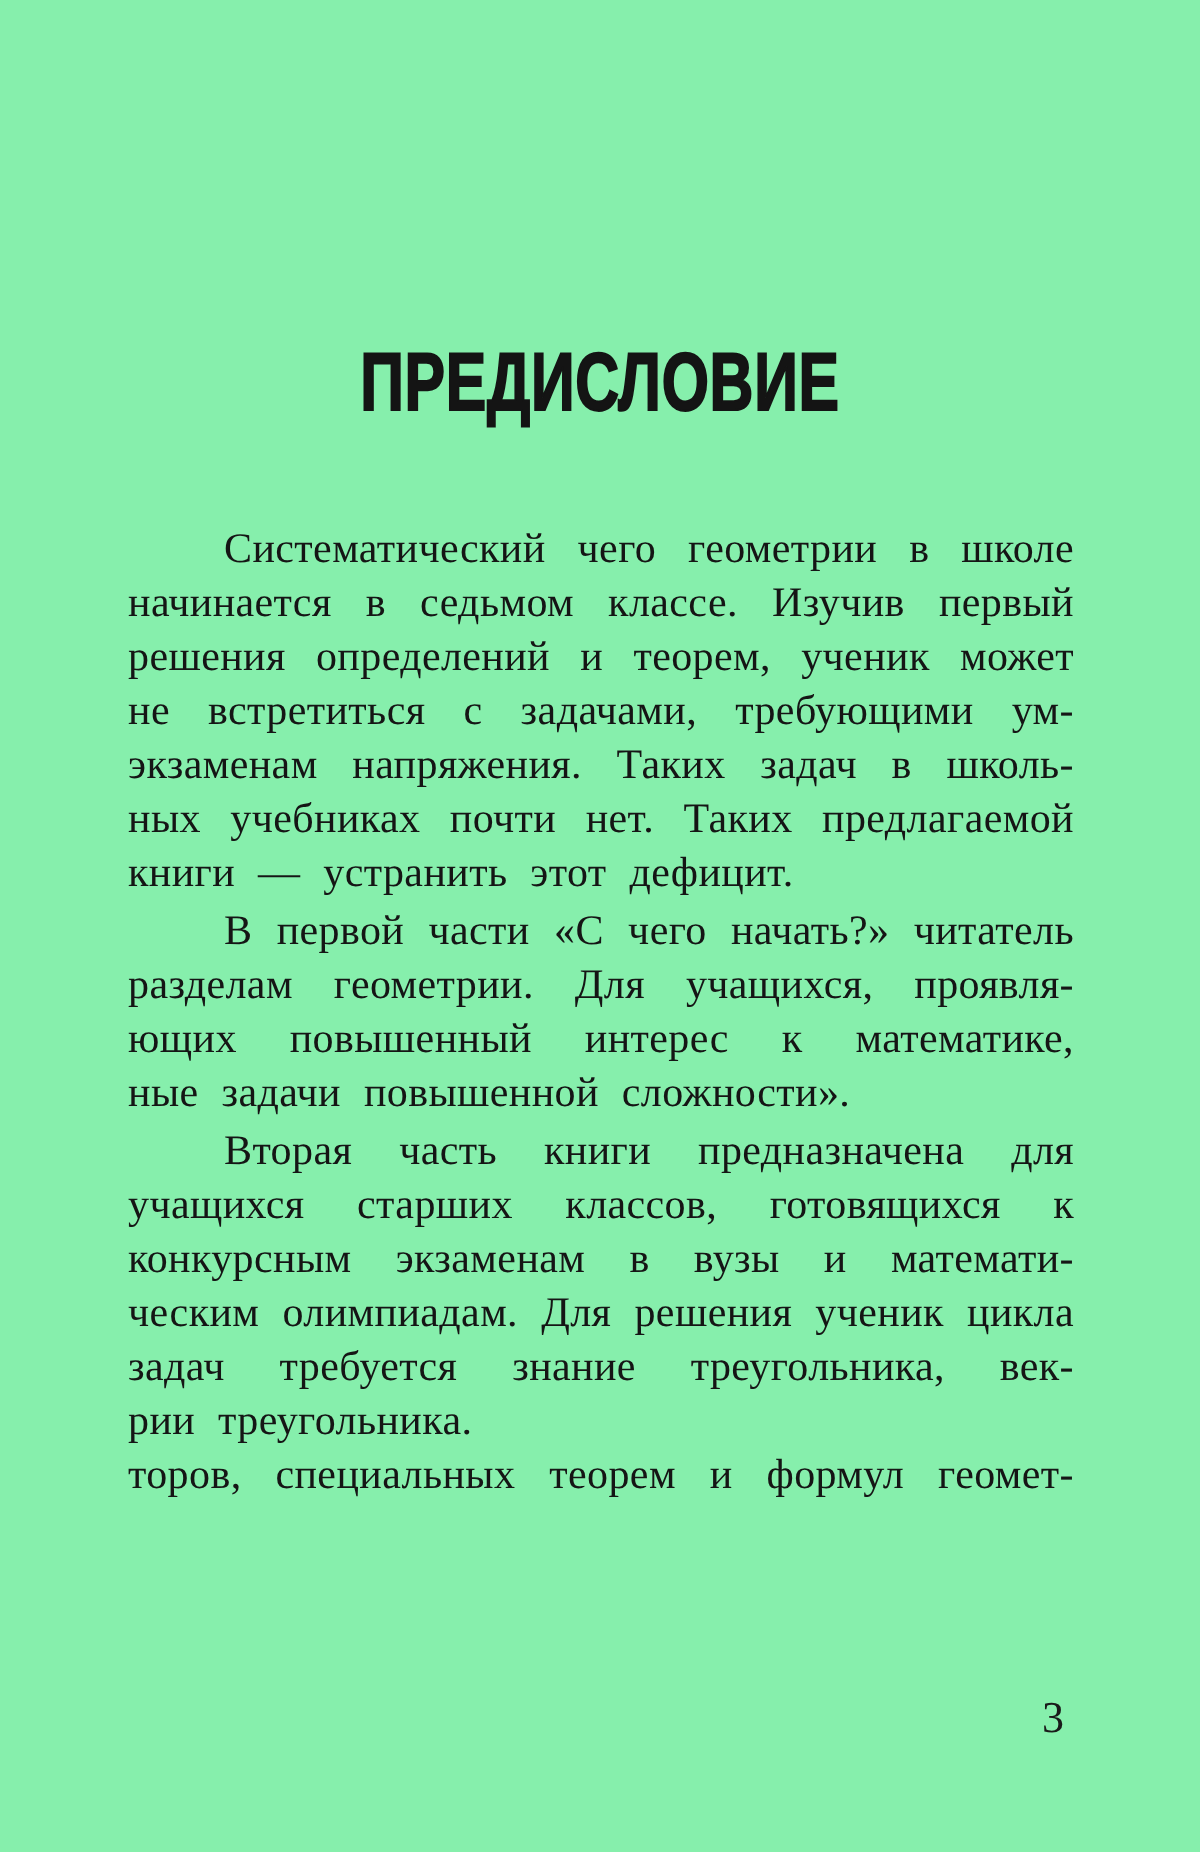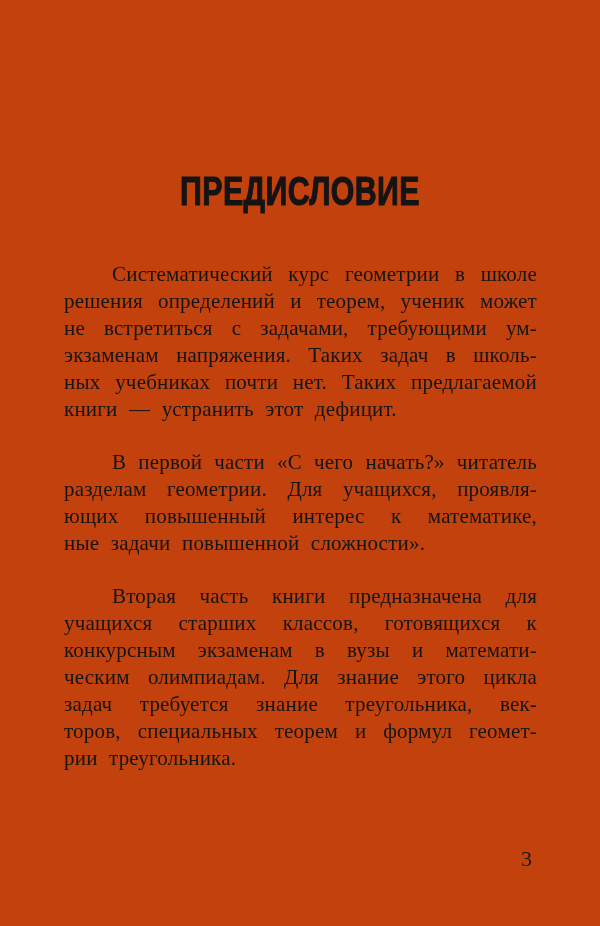--- a/index.html
+++ b/index.html
@@ -4,21 +4,21 @@
 <style>
   * { margin: 0; padding: 0; box-sizing: border-box; }
   html, body {
     width: 600px; height: 926px;
     background: #ffffff;
     font-family: "Liberation Serif", serif;
   }
   .book-page {
     position: relative;
     width: 600px; height: 926px;
-    background: #c2410c;
+    background: #86efac;
     overflow: hidden;
     color: #161616;
   }
   .chapter-title {
     position: absolute;
     top: 169px; left: 0; right: 0;
     text-align: center;
     font-family: "Liberation Sans", sans-serif;
     font-weight: bold;
     font-size: 41px;
@@ -31,21 +31,21 @@
   }
   .text-body {
     position: absolute;
     top: 261px;
     left: 64px;
     width: 473px;
     font-size: 21px;
     letter-spacing: 0.2px;
     color: #151515;
   }
-  .para + .para { margin-top: 26px; }
+  .para + .para { margin-top: 2px; }
   .line {
     height: 27px;
     line-height: 27px;
     overflow: hidden;
     text-align: justify;
     word-spacing: 1px;
   }
   
   .line.justify::after {
     content: "";
@@ -68,38 +68,39 @@
   }
 </style>
 </head>
 <body>
 
 <div class="book-page">
   <div class="chapter-title">ПРЕДИСЛОВИЕ</div>
 
   <div class="text-body">
       <div class="para">
-        <div class="line justify first">Систематический курс геометрии в школе</div>
+        <div class="line justify first">Систематический чего геометрии в школе</div>
+        <div class="line justify">начинается в седьмом классе. Изучив первый</div>
         <div class="line justify">решения определений и теорем, ученик может</div>
         <div class="line justify">не встретиться с задачами, требующими ум-</div>
         <div class="line justify">экзаменам напряжения. Таких задач в школь-</div>
         <div class="line justify">ных учебниках почти нет. Таких предлагаемой</div>
         <div class="line last">книги — устранить этот дефицит.</div>
       </div>
       <div class="para">
         <div class="line justify first">В первой части «С чего начать?» читатель</div>
         <div class="line justify">разделам геометрии. Для учащихся, проявля-</div>
         <div class="line justify">ющих повышенный интерес к математике,</div>
         <div class="line last">ные задачи повышенной сложности».</div>
       </div>
       <div class="para">
         <div class="line justify first">Вторая часть книги предназначена для</div>
         <div class="line justify">учащихся старших классов, готовящихся к</div>
         <div class="line justify">конкурсным экзаменам в вузы и математи-</div>
-        <div class="line justify">ческим олимпиадам. Для знание этого цикла</div>
+        <div class="line justify">ческим олимпиадам. Для решения ученик цикла</div>
         <div class="line justify">задач требуется знание треугольника, век-</div>
+        <div class="line last">рии треугольника.</div>
         <div class="line justify">торов, специальных теорем и формул геомет-</div>
-        <div class="line last">рии треугольника.</div>
       </div>
     </div>
 
   <div class="page-number">3</div>
 </div>
 
 </body></html>

